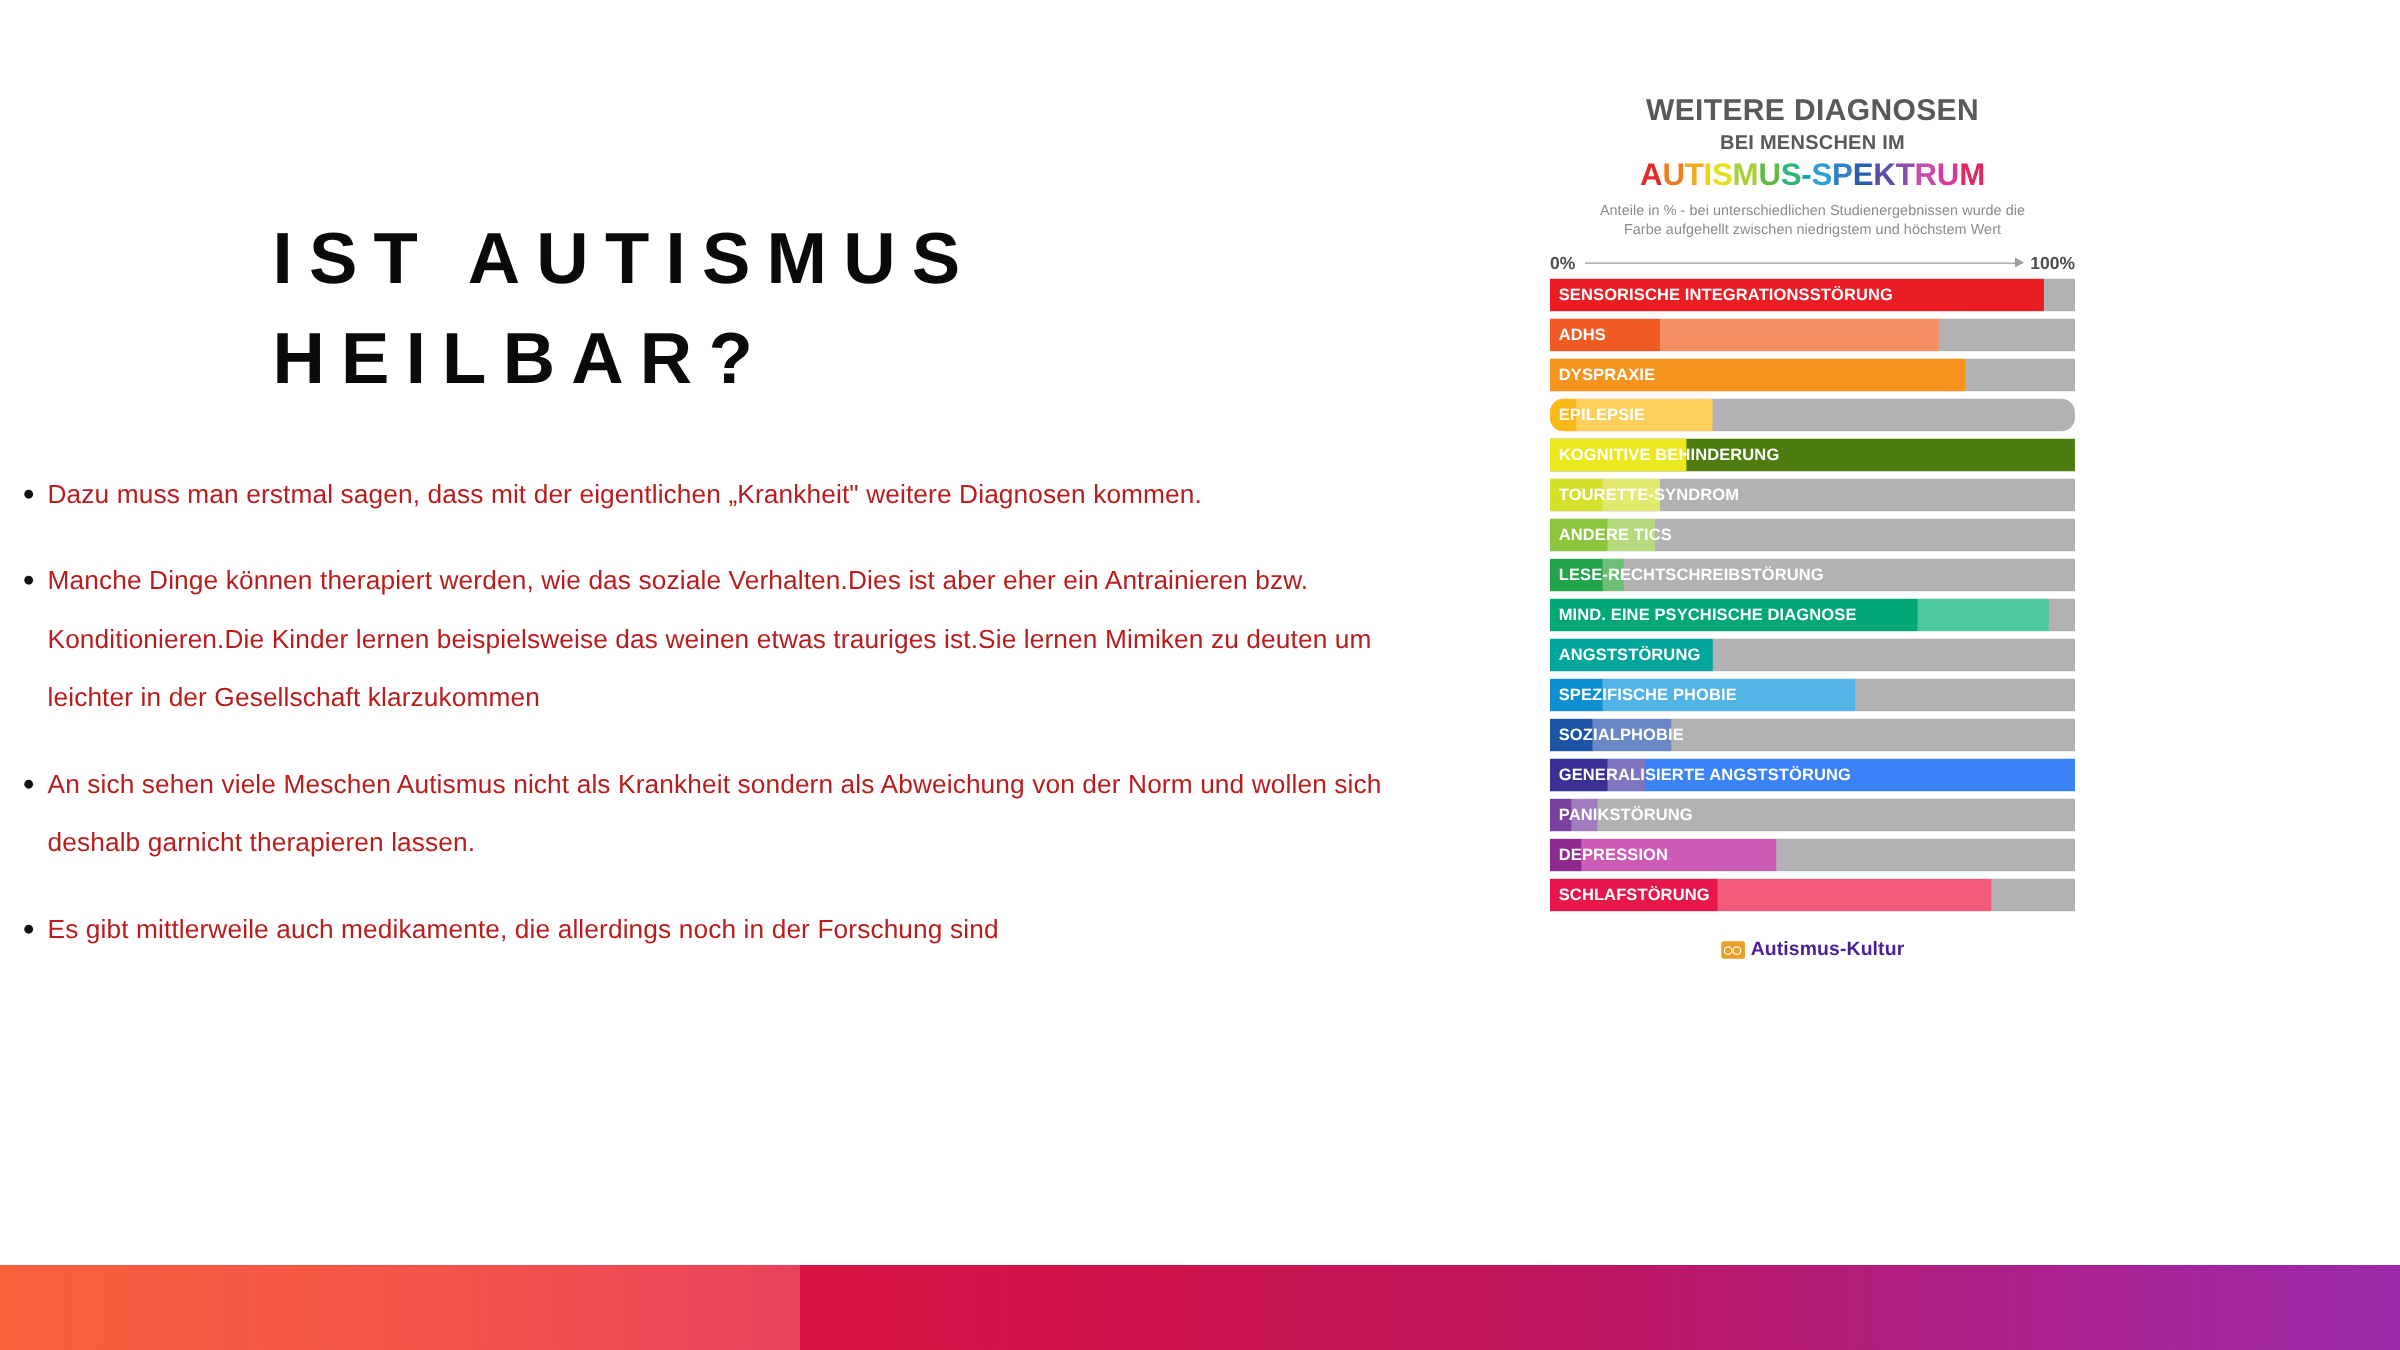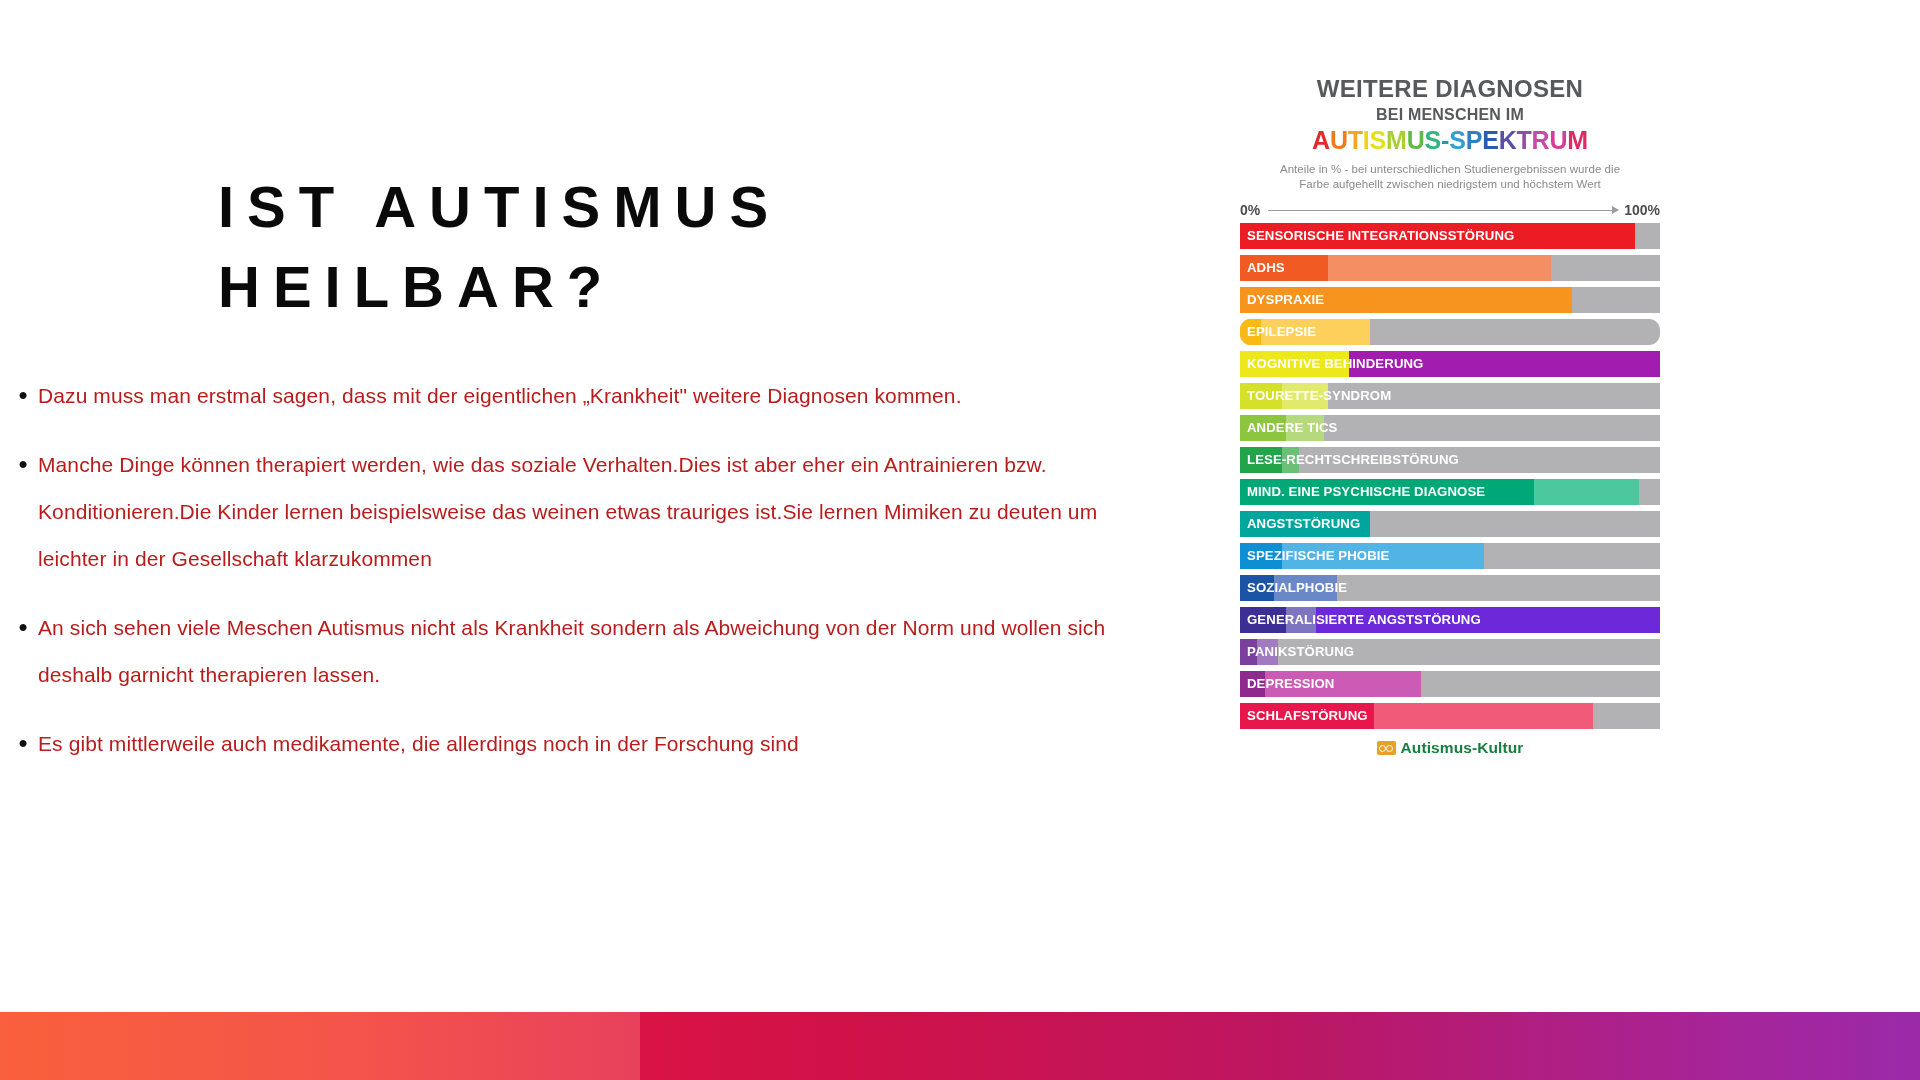--- a/index.html
+++ b/index.html
@@ -190,25 +190,25 @@
     height: 26px;
     line-height: 26px;
     font-size: 13.2px;
     font-weight: 700;
     color: #ffffff;
     white-space: nowrap;
     letter-spacing: 0.1px;
   }
 
   .ig-source {
-    margin-top: 10px;
+    margin-top: 22px;
     text-align: center;
     font-size: 15.5px;
     font-weight: 700;
-    color: #15803d;
+    color: #4c1d95;
     letter-spacing: 0.1px;
     display: flex;
     align-items: center;
     justify-content: center;
     gap: 5px;
   }
   .src-mark {
     display: inline-block;
     width: 19px;
     height: 14px;
@@ -292,21 +292,21 @@
         <div class="bar-row" style="background: rgb(178, 178, 180);">
           <div class="bar-hi" style="width: 79%; background: rgb(247, 148, 30);"></div>
           <div class="bar-lo" style="width: 79%; background: rgb(247, 148, 30);"></div>
           <div class="bar-label">DYSPRAXIE</div>
         </div>
         <div class="bar-row" style="background: rgb(178, 178, 180); border-radius: 11px;">
           <div class="bar-hi" style="width: 31%; background: rgb(252, 208, 90);"></div>
           <div class="bar-lo" style="width: 5%; background: rgb(251, 185, 23);"></div>
           <div class="bar-label">EPILEPSIE</div>
         </div>
-        <div class="bar-row" style="background: #a21caf; padding-left: 21px;">
+        <div class="bar-row" style="background: #4d7c0f; padding-left: 21px;">
           <div class="bar-hi" style="width: 26%; background: rgb(237, 232, 28);"></div>
           <div class="bar-lo" style="width: 26%; background: rgb(237, 232, 28);"></div>
           <div class="bar-label">KOGNITIVE BEHINDERUNG</div>
         </div>
         <div class="bar-row" style="background: rgb(178, 178, 180);">
           <div class="bar-hi" style="width: 21%; background: rgb(226, 234, 109);"></div>
           <div class="bar-lo" style="width: 10%; background: rgb(212, 224, 42);"></div>
           <div class="bar-label">TOURETTE-SYNDROM</div>
         </div>
         <div class="bar-row" style="background: rgb(178, 178, 180);">
@@ -332,21 +332,21 @@
         <div class="bar-row" style="background: rgb(178, 178, 180);">
           <div class="bar-hi" style="width: 58%; background: rgb(82, 180, 228);"></div>
           <div class="bar-lo" style="width: 10%; background: rgb(14, 143, 212);"></div>
           <div class="bar-label">SPEZIFISCHE PHOBIE</div>
         </div>
         <div class="bar-row" style="background: rgb(178, 178, 180); padding-left: 16px;">
           <div class="bar-hi" style="width: 23%; background: rgb(106, 135, 200);"></div>
           <div class="bar-lo" style="width: 8%; background: rgb(27, 83, 165);"></div>
           <div class="bar-label">SOZIALPHOBIE</div>
         </div>
-        <div class="bar-row" style="background: #6d28d9; text-align: center;">
+        <div class="bar-row" style="background: #3b82f6; text-align: center;">
           <div class="bar-hi" style="width: 18%; background: rgb(127, 116, 192);"></div>
           <div class="bar-lo" style="width: 11%; background: rgb(59, 47, 150);"></div>
           <div class="bar-label">GENERALISIERTE ANGSTSTÖRUNG</div>
         </div>
         <div class="bar-row" style="background: rgb(178, 178, 180);">
           <div class="bar-hi" style="width: 9%; background: rgb(160, 123, 189);"></div>
           <div class="bar-lo" style="width: 4%; background: rgb(123, 63, 157);"></div>
           <div class="bar-label">PANIKSTÖRUNG</div>
         </div>
         <div class="bar-row" style="background: rgb(178, 178, 180);">

